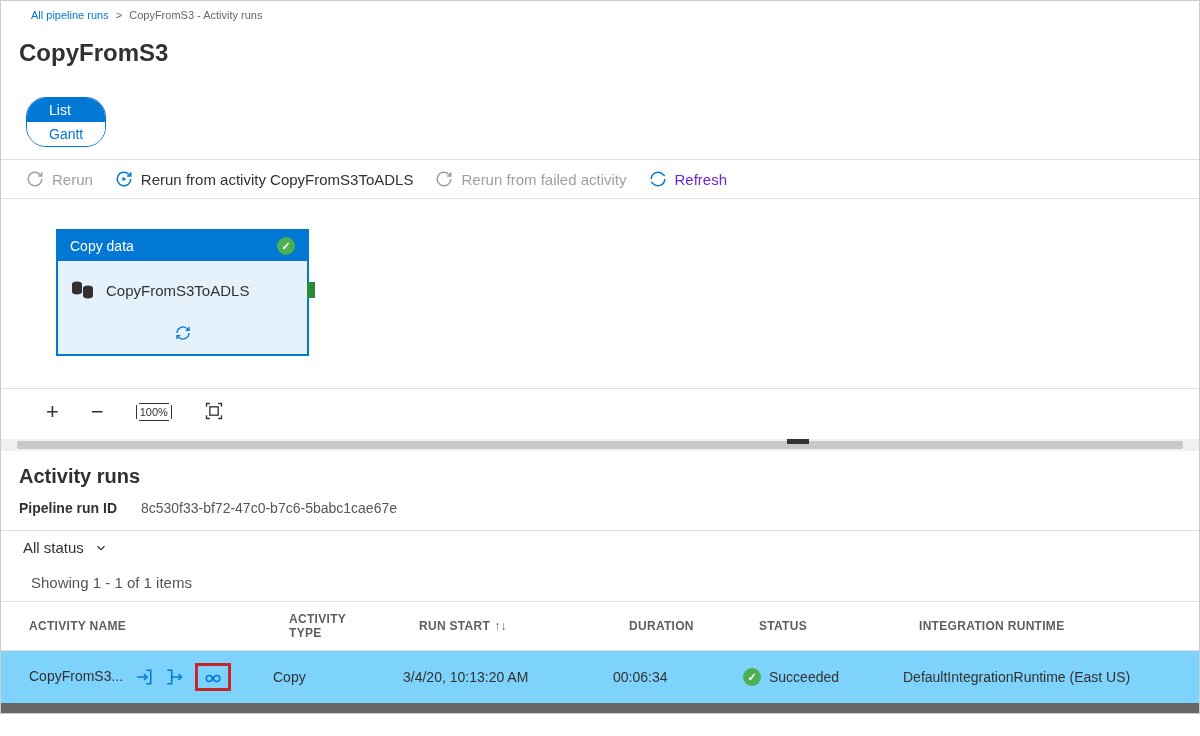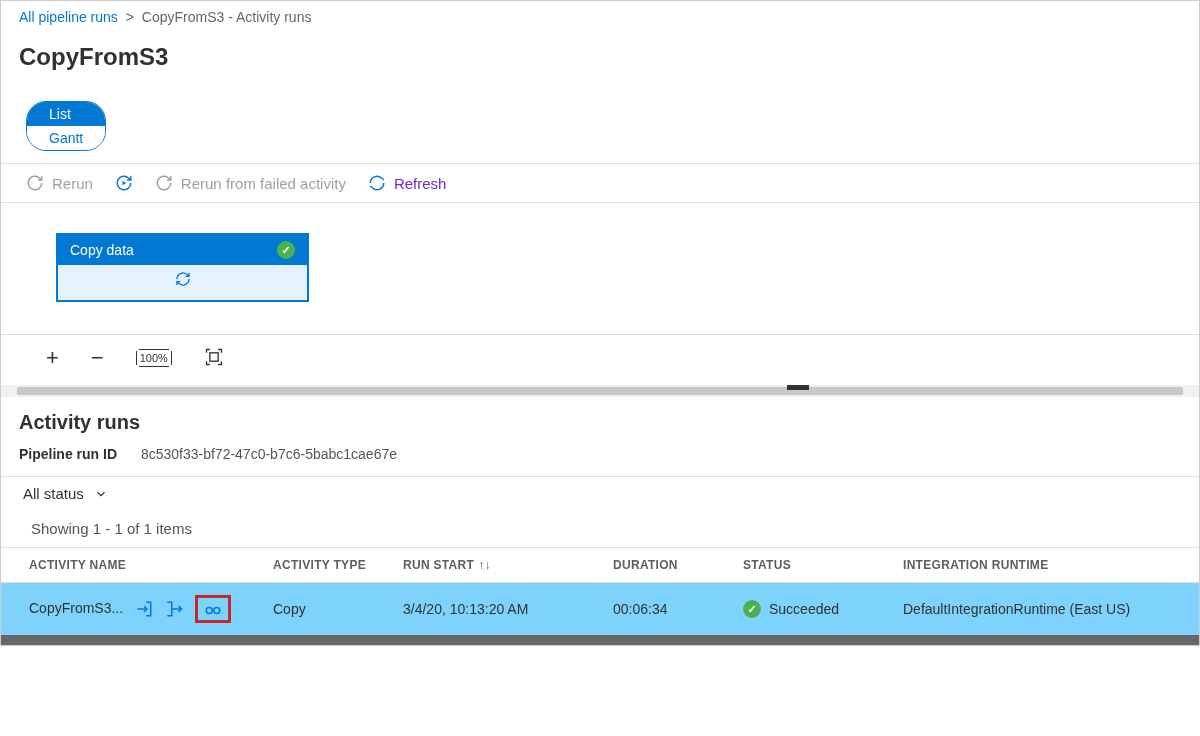--- a/index.html
+++ b/index.html
@@ -5,22 +5,22 @@
   * { box-sizing: border-box; }
   body {
     margin: 0;
     font-family: "Segoe UI", -apple-system, sans-serif;
     font-size: 14px;
     color: #323130;
     background: #fff;
     border: 1px solid #ccc;
   }
   .breadcrumb {
-    padding: 8px 18px;
-    font-size: 14px;
+    padding: 8px 30px;
+    font-size: 11px;
   }
   .breadcrumb a { color: #0078d4; text-decoration: none; }
   .breadcrumb .sep { color: #666; margin: 0 4px; }
   .breadcrumb .current { color: #666; }
   .page-title {
     padding: 10px 18px 14px;
     font-size: 24px;
     font-weight: 600;
   }
   .view-toggle {
@@ -157,21 +157,21 @@
   table.grid {
     width: 100%;
     border-collapse: collapse;
   }
   table.grid th {
     text-align: left;
     font-size: 12px;
     font-weight: 600;
     letter-spacing: 0.3px;
     color: #605e5c;
-    padding: 10px 12px;
+    padding: 10px 28px;
     border-top: 1px solid #e1dfdd;
     border-bottom: 1px solid #e1dfdd;
   }
   table.grid th:first-child, table.grid td:first-child { padding-left: 28px; }
   table.grid td {
     padding: 12px;
     background: #7dd3fc;
     font-size: 14px;
   }
   .row-icons { display: inline-flex; gap: 12px; align-items: center; vertical-align: middle; margin-left: 8px;}
@@ -220,20 +220,21 @@
         <polyline points="21 3 21 8 16 8"></polyline>
       </svg>
     <span>Rerun</span>
   </div>
   <div class="tool-btn" style="color:#323130">
     <svg viewBox="0 0 24 24" fill="none" stroke="#0078d4" stroke-width="2">
         <path d="M21 12a9 9 0 1 1-3-6.7L21 8"></path>
         <polyline points="21 3 21 8 16 8"></polyline>
         <polygon points="10 9 10 15 15 12" fill="#0078d4" stroke="none"></polygon>
       </svg>
+    <span>Rerun from activity CopyFromS3ToADLS</span>
   </div>
   <div class="tool-btn disabled">
     <svg viewBox="0 0 24 24" fill="none" stroke="currentColor" stroke-width="2">
         <path d="M21 12a9 9 0 1 1-3-6.7L21 8"></path>
         <polyline points="21 3 21 8 16 8"></polyline>
       </svg>
     <span>Rerun from failed activity</span>
   </div>
   <div class="tool-btn" style="color:#6d28d9">
     <svg viewBox="0 0 24 24" fill="none" stroke="#0078d4" stroke-width="2">
@@ -242,20 +243,30 @@
       </svg>
     <span>Refresh</span>
   </div>
 </div>
 
 <div class="canvas-area">
   <div class="activity-card">
     <div class="activity-header">
       <span>Copy data</span>
       <span class="check-badge">✓</span>
+    </div>
+    <div class="activity-body">
+      <svg width="26" height="22" viewBox="0 0 26 22">
+        <ellipse cx="7" cy="5" rx="5" ry="2.5" fill="#323130"></ellipse>
+        <path d="M2 5v8c0 1.4 2.2 2.5 5 2.5s5-1.1 5-2.5V5" fill="#323130"></path>
+        <ellipse cx="18" cy="9" rx="5" ry="2.5" fill="#323130"></ellipse>
+        <path d="M13 9v8c0 1.4 2.2 2.5 5 2.5s5-1.1 5-2.5V9" fill="#323130"></path>
+      </svg>
+      <span>CopyFromS3ToADLS</span>
+      <span class="connector"></span>
     </div>
     <div class="activity-footer">
       <svg width="20" height="16" viewBox="0 0 24 24" fill="none" stroke="#0078d4" stroke-width="2">
           <path d="M3 12a9 9 0 0 1 15-6.7L21 8"></path>
           <polyline points="21 3 21 8 16 8"></polyline>
           <path d="M21 12a9 9 0 0 1-15 6.7L3 16"></path>
           <polyline points="3 21 3 16 8 16"></polyline>
         </svg>
     </div>
   </div>

